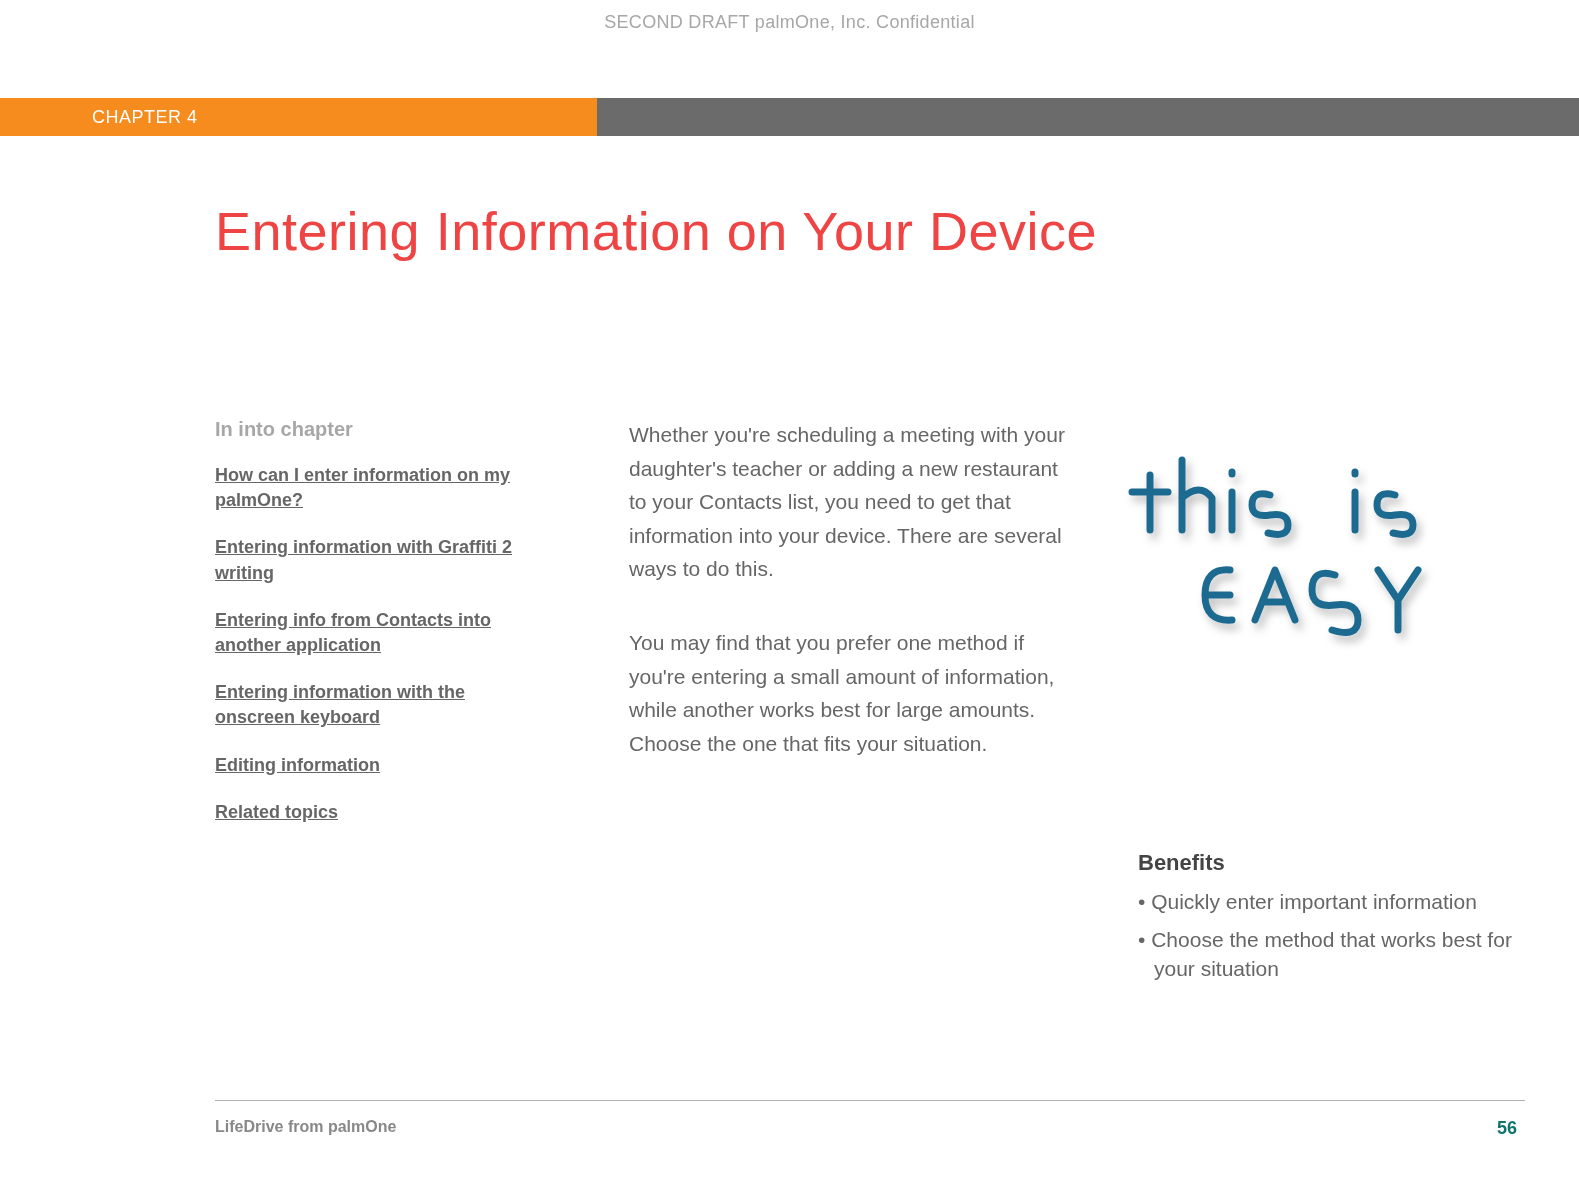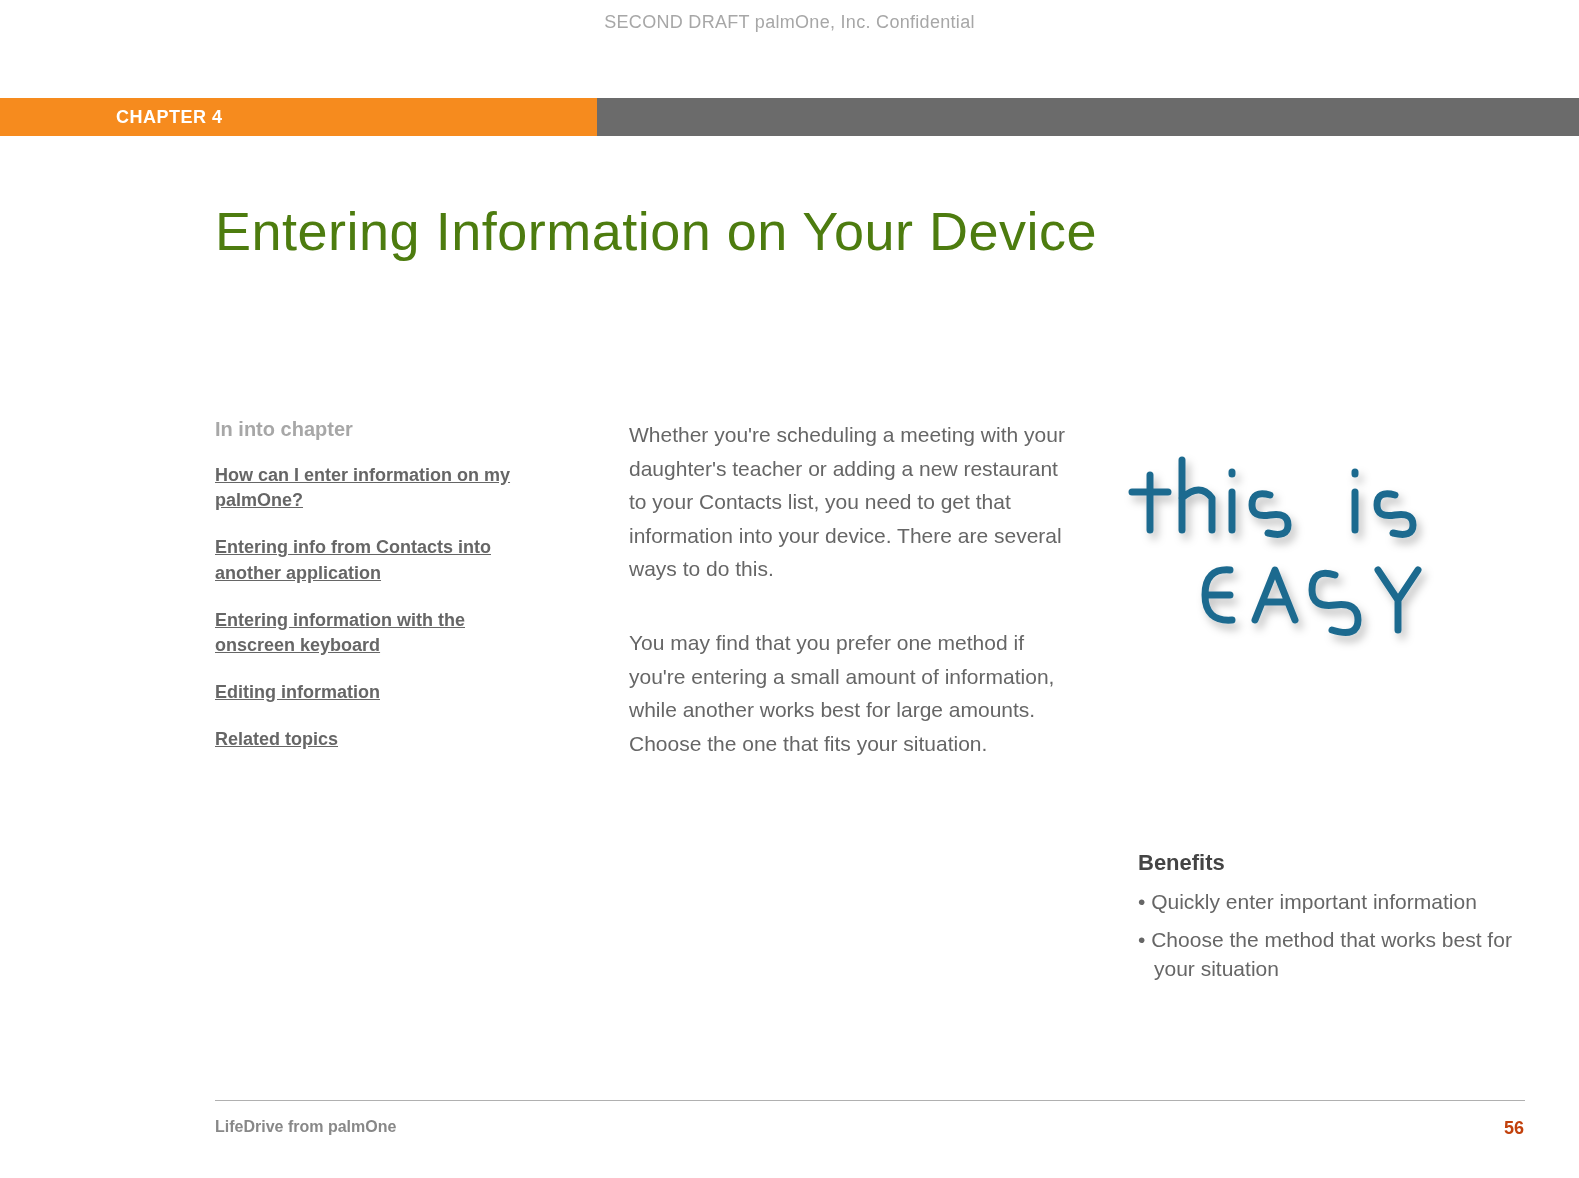--- a/index.html
+++ b/index.html
@@ -28,37 +28,37 @@
       width: 100%;
       height: 38px;
       display: flex;
     }
     .chapter-orange {
       width: 597px;
       height: 100%;
       background: #f68b1e;
       display: flex;
       align-items: center;
-      padding-left: 116px;
+      padding-left: 92px;
       color: #ffffff;
-      font-weight: bold;
+      font-weight: normal;
       font-size: 18px;
       letter-spacing: 0.5px;
     }
     .chapter-gray {
       flex: 1;
       height: 100%;
       background: #6b6b6b;
     }
     .page-title {
       position: absolute;
       top: 200px;
       left: 215px;
       font-size: 54px;
-      color: #4d7c0f;
+      color: #ef4444;
       font-weight: 400;
       letter-spacing: 0.5px;
     }
     .sidebar {
       position: absolute;
       top: 418px;
       left: 215px;
       width: 310px;
     }
     .sidebar-heading {
@@ -129,43 +129,44 @@
       position: absolute;
       top: 1118px;
       left: 215px;
       font-size: 16px;
       font-weight: bold;
       color: #888888;
     }
     .footer-right {
       position: absolute;
       top: 1118px;
-      right: 55px;
-      font-size: 18px;
-      font-weight: bold;
-      color: #c2410c;
+      right: 62px;
+      font-size: 18px;
+      font-weight: bold;
+      color: #0f766e;
     }
   </style>
 </head>
 <body>
 
 <div class="header-text">SECOND DRAFT palmOne, Inc.  Confidential</div>
 
 <div class="chapter-bar">
   <div class="chapter-orange">
     <span>CHAPTER 4</span>
   </div>
   <div class="chapter-gray"></div>
 </div>
 
 <div class="page-title">Entering Information on Your Device</div>
 
 <div class="sidebar">
   <div class="sidebar-heading">In into chapter</div>
   <a class="sidebar-link">How can I enter information on my palmOne?</a>
+  <a class="sidebar-link">Entering information with Graffiti 2 writing</a>
   <a class="sidebar-link">Entering info from Contacts into another application</a>
   <a class="sidebar-link">Entering information with the onscreen keyboard</a>
   <a class="sidebar-link">Editing information</a>
   <a class="sidebar-link">Related topics</a>
 </div>
 
 <div class="main-text">
   <p class="main-paragraph">Whether you're scheduling a meeting with your daughter's teacher or adding a new restaurant to your Contacts list, you need to get that information into your device. There are several ways to do this.</p>
   <p class="main-paragraph">You may find that you prefer one method if you're entering a small amount of information, while another works best for large amounts. Choose the one that fits your situation.</p>
 </div>

